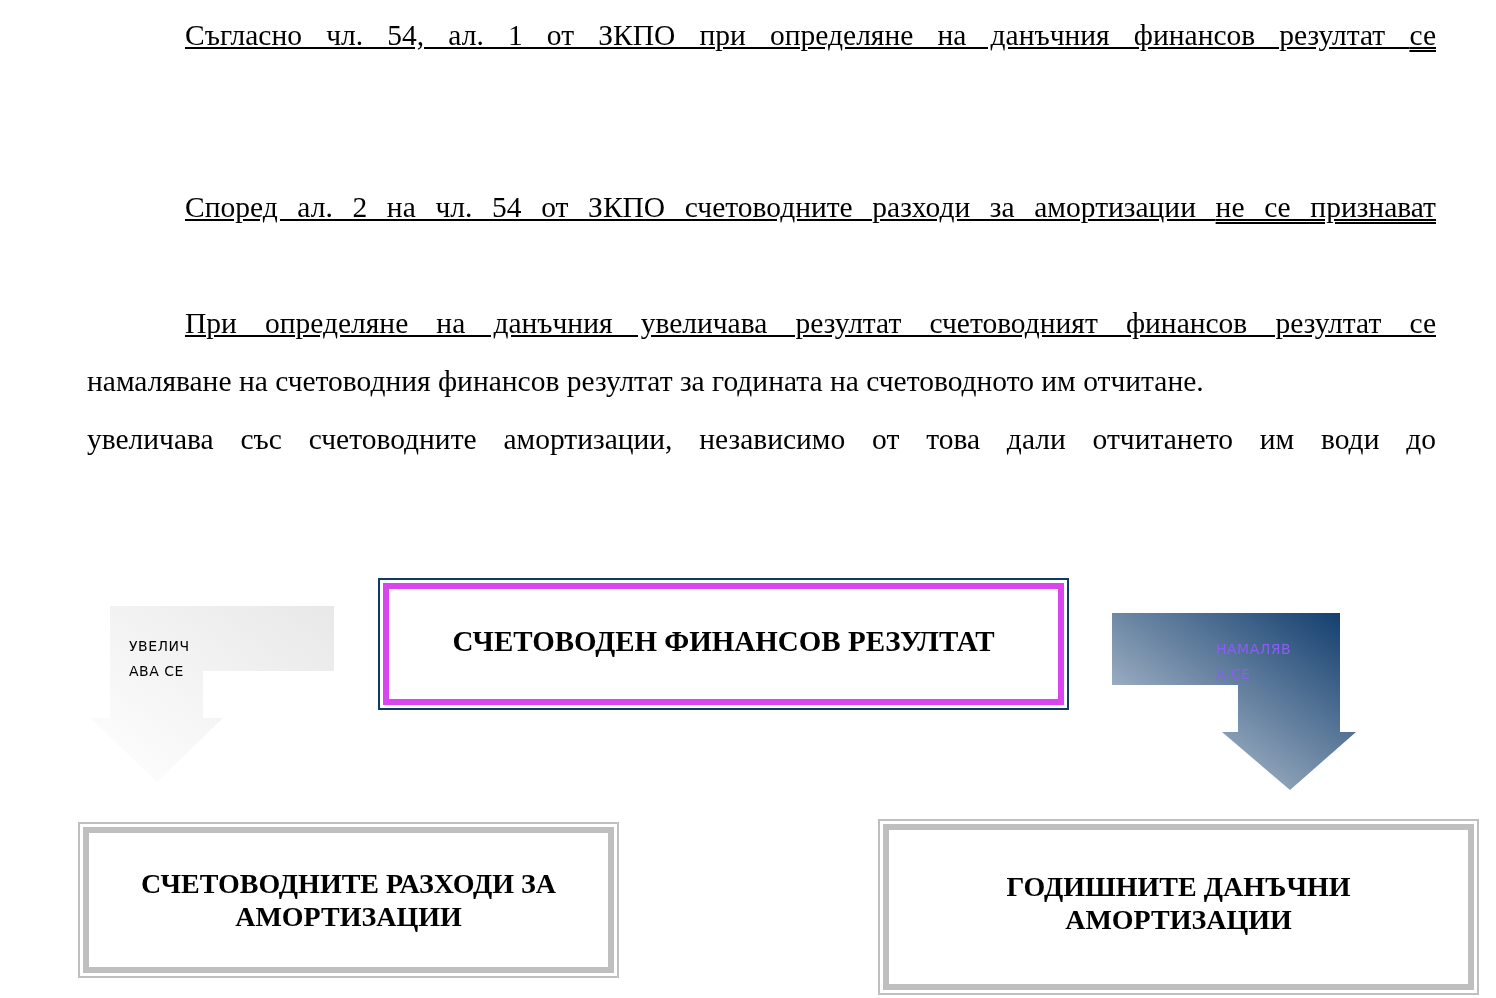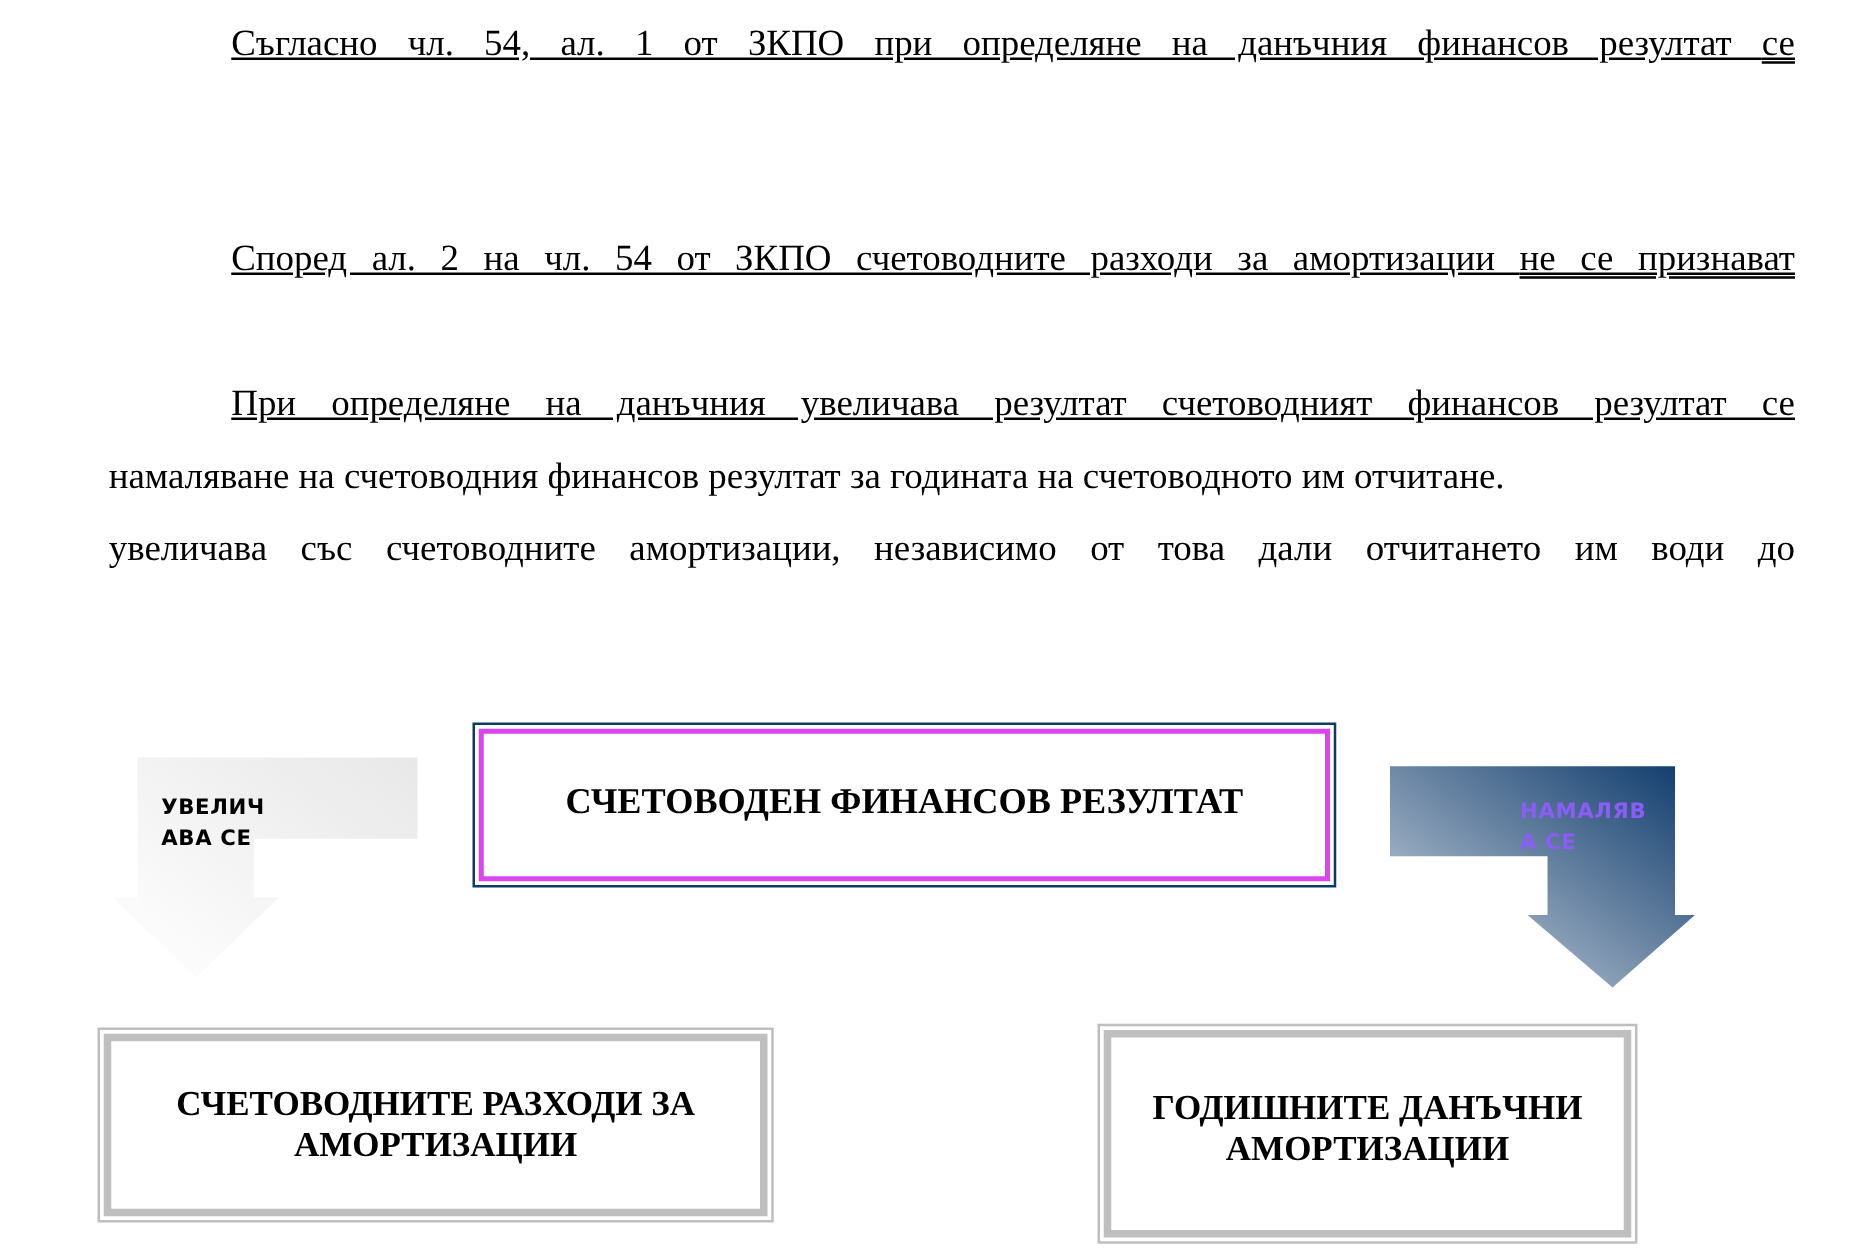--- a/index.html
+++ b/index.html
@@ -10,27 +10,27 @@
   .line { display: block; height: 58px; white-space: nowrap; }
   .justify { text-align: justify; text-align-last: justify; white-space: normal; }
   .indent { padding-left: 98px; text-decoration: underline; }
   u { text-decoration: underline; text-underline-offset: 5px; text-decoration-thickness: 2px; }
 
   .box-outer { position: absolute; box-sizing: border-box; }
   .box-outer.blue { border: 2px solid #0d3a6b; }
   .box-outer.gray { border: 2px solid #bfbfbf; }
   .box-inner { position: absolute; left: 3px; top: 3px; right: 3px; bottom: 3px; box-sizing: border-box;
                display: flex; align-items: center; justify-content: center; text-align: center; background: #fff; }
-  .box-outer.blue .box-inner { border: 4px solid #d946ef; }
+  .box-outer.blue .box-inner { border: 6px solid #d946ef; }
   .box-outer.gray .box-inner { border: 6px solid #bfbfbf; }
   .box-title { font-weight: bold; font-size: 28px; line-height: 33px; }
 
   .arrow { position: absolute; }
   .arrow-label { position: absolute; font-family: "DejaVu Sans", "Liberation Sans", sans-serif;
-                 font-weight: bold; font-size: 17px; line-height: 25px; letter-spacing: 0.5px; }
+                 font-weight: normal; font-size: 14px; line-height: 25px; letter-spacing: 0.5px; }
 </style>
 </head>
 <body>
 
 <div class="para" style="top:6px;">
   <span class="line justify indent"><span>Съгласно чл. 54, ал. 1 от ЗКПО при определяне на данъчния финансов резултат </span><u>се</u></span>
 </div>
 
 <div class="para" style="top:178px;">
   <span class="line justify indent"><span>Според ал. 2 на чл. 54 от ЗКПО счетоводните разходи за амортизации </span><u>не се признават</u></span>
@@ -79,20 +79,20 @@
 
 <div class="box-outer gray" style="left:78px; top:822px; width:541px; height:156px;">
   <div class="box-inner">
     <div class="box-title">
       <div>СЧЕТОВОДНИТЕ РАЗХОДИ ЗА</div>
       <div>АМОРТИЗАЦИИ</div>
     </div>
   </div>
 </div>
 
-<div class="box-outer gray" style="left:878px; top:819px; width:432px; height:176px;">
+<div class="box-outer gray" style="left:878px; top:819px; width:601px; height:176px;">
   <div class="box-inner">
     <div class="box-title" style="margin-top:-8px;">
       <div>ГОДИШНИТЕ ДАНЪЧНИ</div>
       <div>АМОРТИЗАЦИИ</div>
     </div>
   </div>
 </div>
 
 </body></html>

